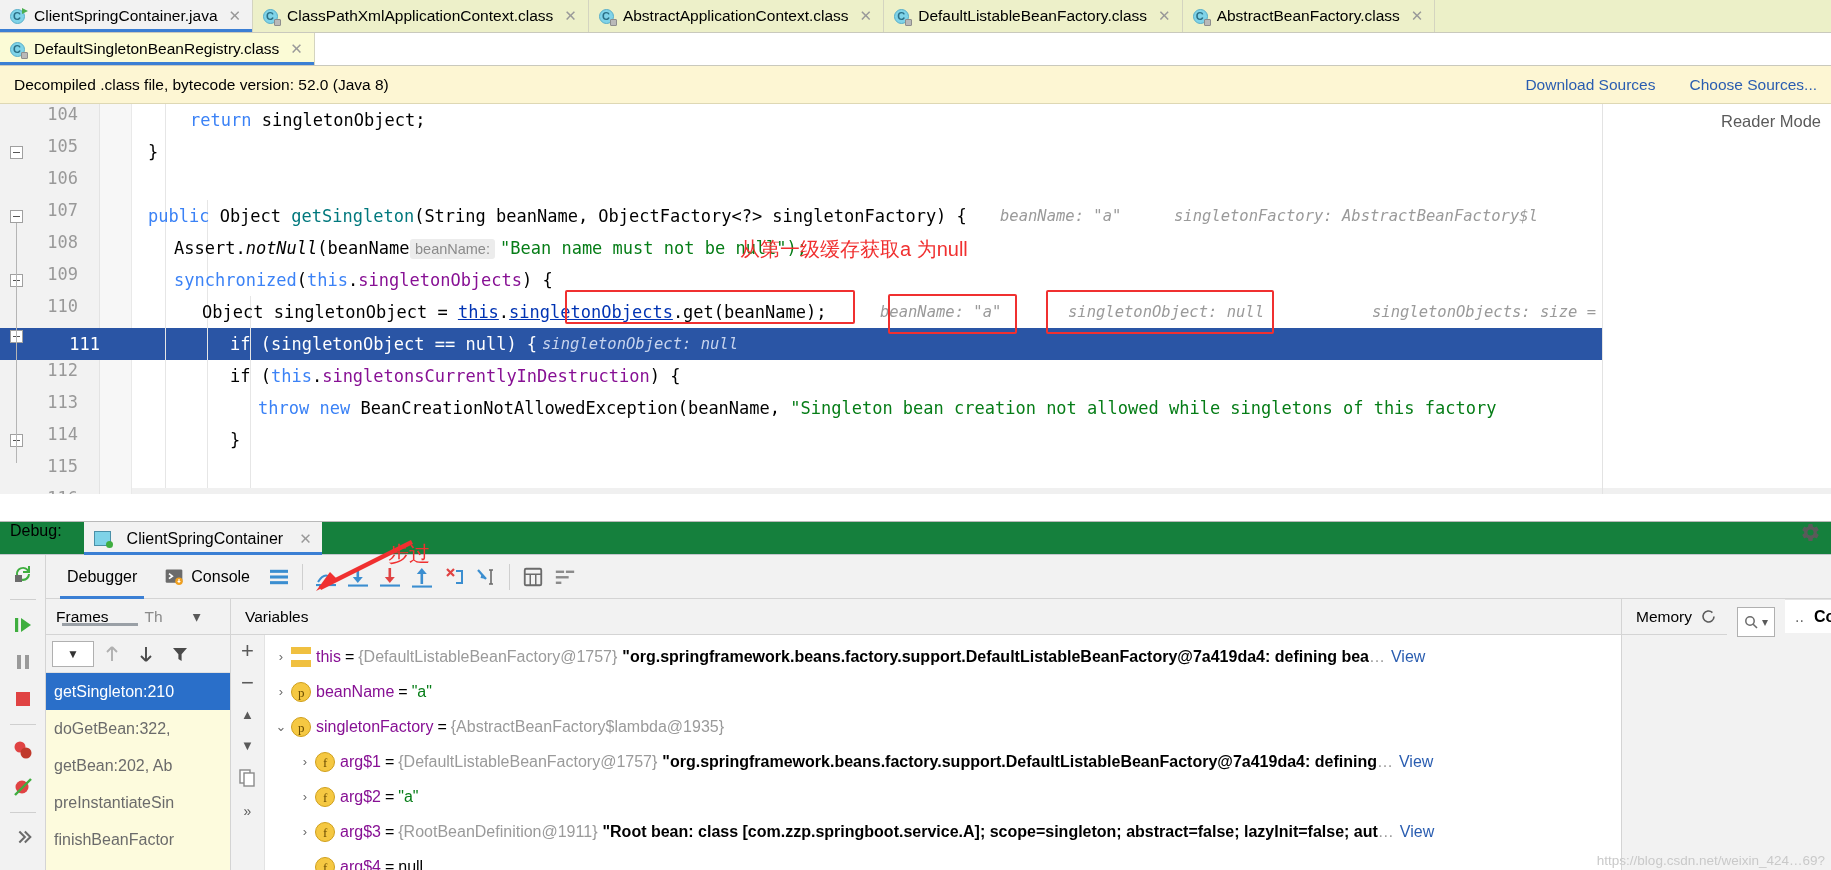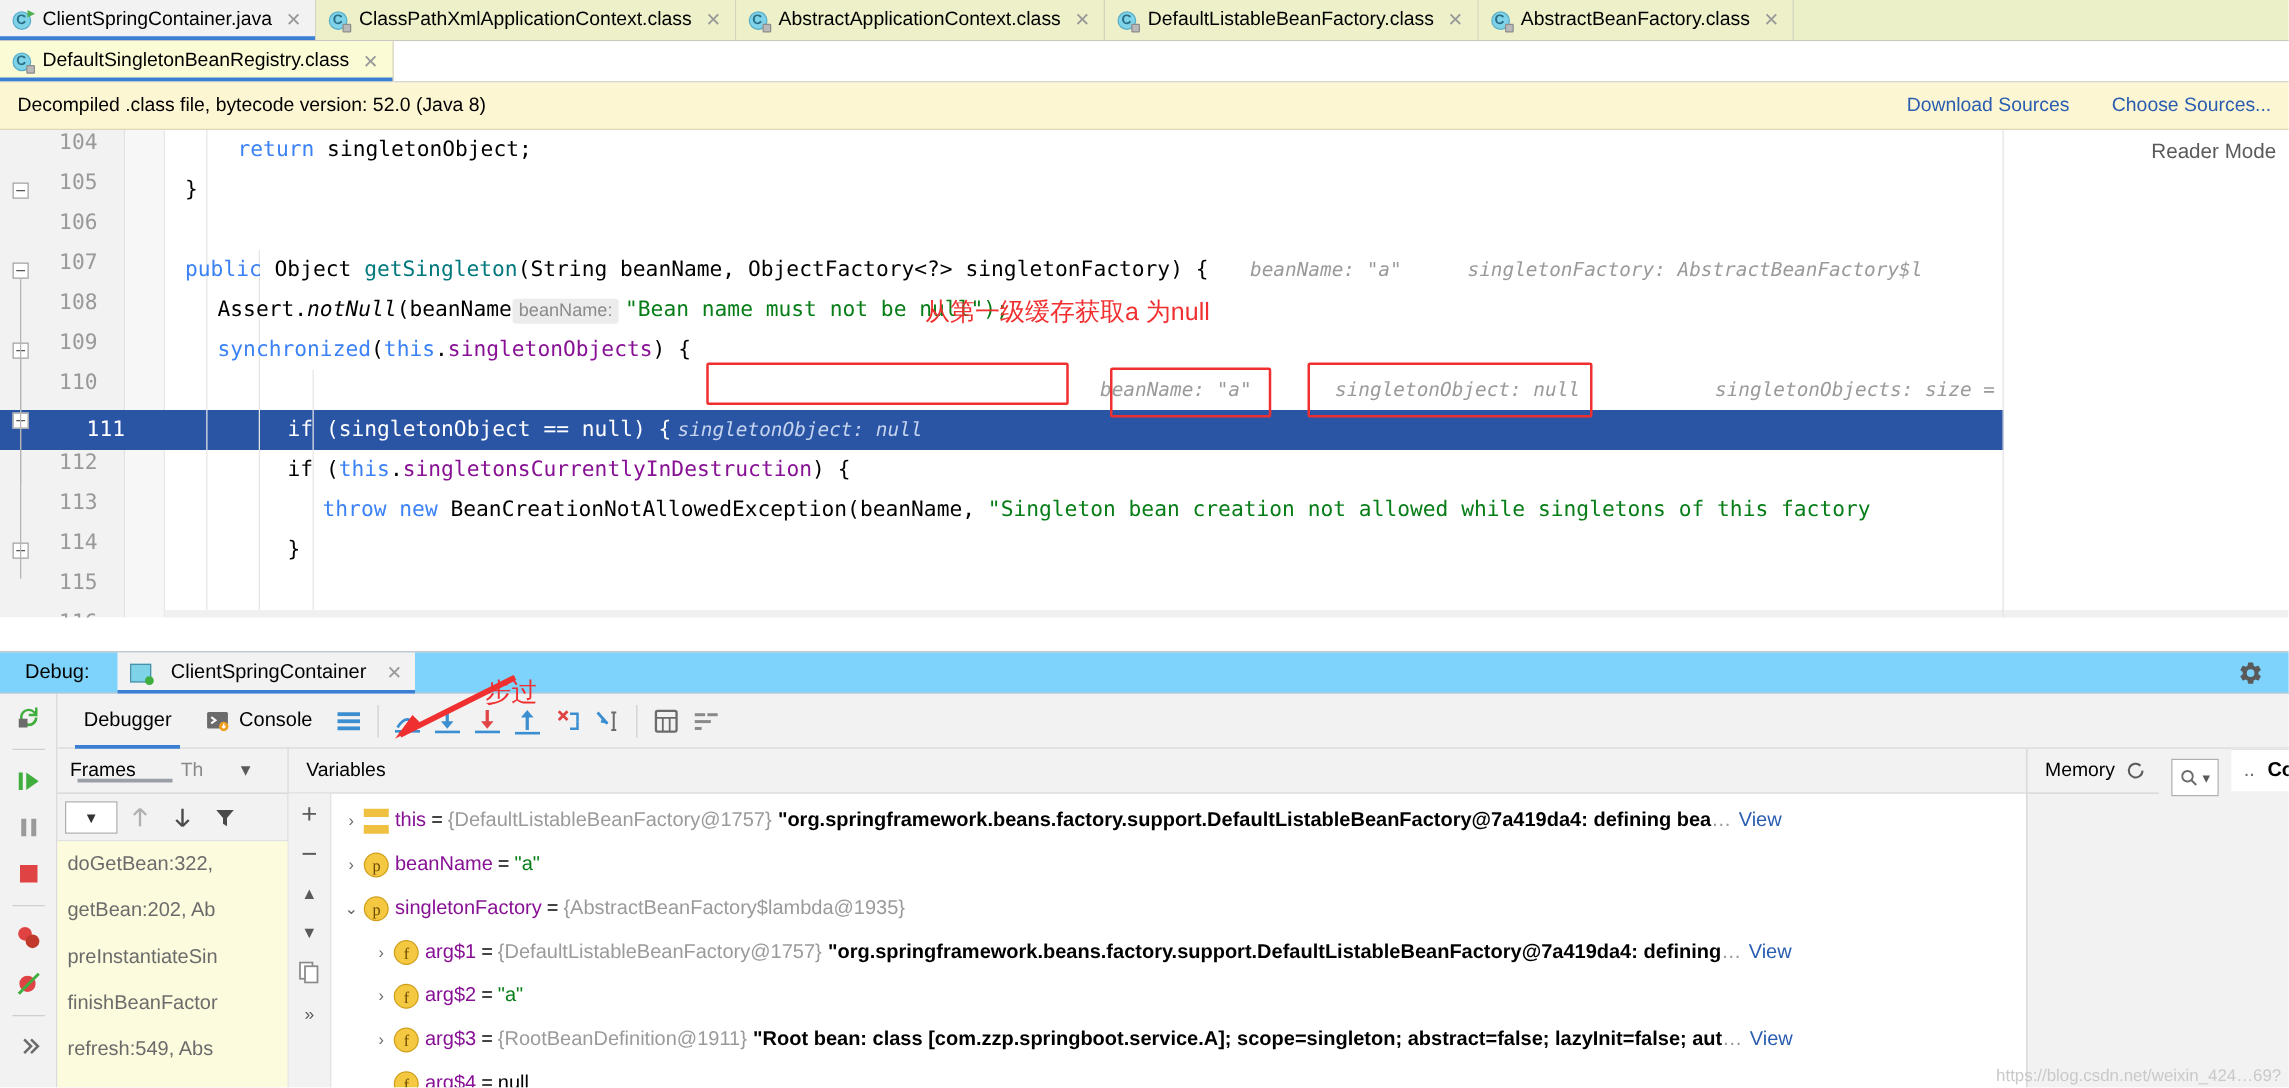--- a/index.html
+++ b/index.html
@@ -84,22 +84,22 @@
     pointer-events:none; }
   .redtext { position:absolute; color:#f03030; font-size:19px;
     font-family:"Liberation Sans", sans-serif; white-space:nowrap; }
 
   .readermode { position:absolute; right:10px; top:8px; color:#5a5a5a; font-size:16.5px; }
   .scrollvline { position:absolute; top:0; bottom:0; width:1px; background:#e3e3e3; }
 
   
   .debugwrap { position:absolute; left:0; right:0; top:521px; bottom:0; background:#f2f2f2;
     border-top:1px solid #b9b9b9; }
-  .dbghdr { height:33px; background:#7dd3fc; display:flex; align-items:center;
-    padding:0 20px; font-size:16px; position:relative; border-bottom:1px solid #c3c6cd; }
+  .dbghdr { height:33px; background:#15803d; display:flex; align-items:flex-start;
+    padding:0 10px; font-size:16px; position:relative; border-bottom:1px solid #c3c6cd; }
   .dbghdr .lbl { color:#000; margin-right:22px; }
   .dbgtab { display:flex; align-items:center; gap:16px; background:#f2f2f2; height:33px;
     padding:0 10px; position:relative; }
   .dbgtab:after { content:""; position:absolute; left:0; right:0; bottom:0; height:3px;
     background:#3b7fd4; }
   .runicon { width:17px; height:15px; background:#7fd3e8; border:1.5px solid #4a90a8;
     position:relative; flex:none; }
   .runicon:after { content:""; position:absolute; right:-3px; bottom:-3px; width:7px;
     height:7px; border-radius:50%; background:#3fae3f; }
   .geaar { margin-left:auto; }
@@ -306,20 +306,21 @@
       <span class="code" style="padding-left:42px;">Assert.<span style="font-style:italic;">notNull</span>(beanName, </span>
       <span class="pchip" style="position:absolute;left:278px;top:7px;line-height:18px;">beanName:</span>
       <span class="str" style="position:absolute;left:368px;font-family:'DejaVu Sans Mono',monospace;font-size:17px;">"Bean name must not be null");</span>
     </div>
 
     <div class="crow" style="top:160px;position:absolute;left:0;right:0;">
       <span class="code" style="padding-left:42px;"><span class="kw">synchronized</span>(<span class="kw">this</span>.<span class="fld">singletonObjects</span>) {</span>
     </div>
 
     <div class="crow" style="top:192px;position:absolute;left:0;right:0;">
+      <span class="code" style="padding-left:70px;">Object <span class="und">singletonObject</span> = <span class="lnk">this</span>.<span class="lnk">singletonObjects</span>.get(beanName);</span>
       <span class="hint" style="position:absolute;left:748px;">beanName: "a"</span>
       <span class="hint" style="position:absolute;left:936px;">singletonObject: null</span>
       <span class="hint" style="position:absolute;left:1240px;">singletonObjects:  size =</span>
     </div>
 
     <div class="crow cur" style="top:224px;position:absolute;left:0;right:0;background:transparent;">
       <span class="code" style="padding-left:98px;color:#fff;"><span style="color:#fff;">if (</span><span class="und" style="color:#fff;">singletonObject</span><span style="color:#fff;"> == </span><span style="color:#fff;">null</span><span style="color:#fff;">) {</span></span>
       <span class="hint" style="position:absolute;left:410px;color:#c7d4ee;">singletonObject: null</span>
     </div>
 
@@ -524,20 +525,21 @@
                   <path d="M9 17V3M9 17l-5-5M9 17l5-5" stroke="#4a4a4a" stroke-width="1.9" fill="none"></path>
                 </svg>
             </span>
             <span class="tbtn">
               <svg width="18" height="20" viewBox="0 0 18 20">
                   <path d="M2 4h14l-5.4 6.3V17l-3.2-2v-4.7z" fill="#4a4a4a"></path>
                 </svg>
             </span>
           </div>
           <div class="framelist">
+            <div class="frow sel">getSingleton:210</div>
             <div class="frow">doGetBean:322,</div>
             <div class="frow">getBean:202, Ab</div>
             <div class="frow">preInstantiateSin</div>
             <div class="frow">finishBeanFactor</div>
             <div class="frow">refresh:549, Abs</div>
           </div>
         </div>
 
         <div class="varspane">
           <div class="vphdr">Variables</div>

